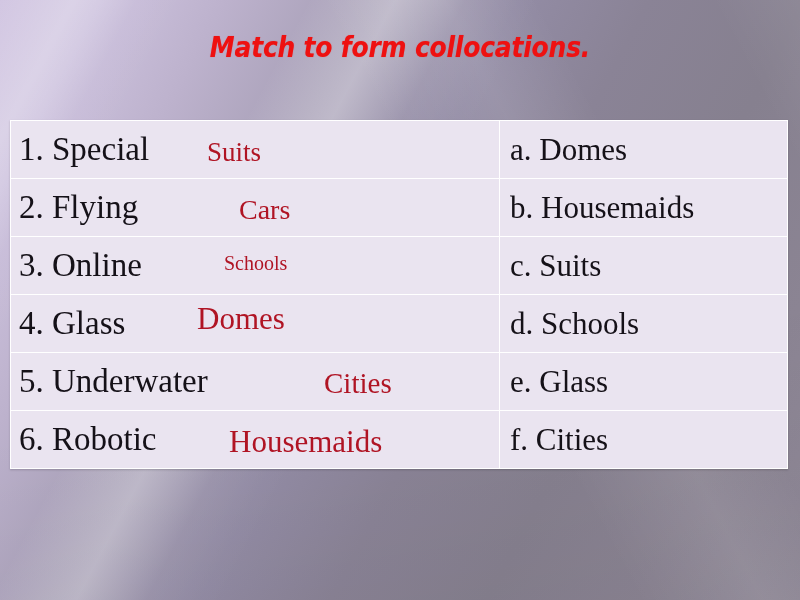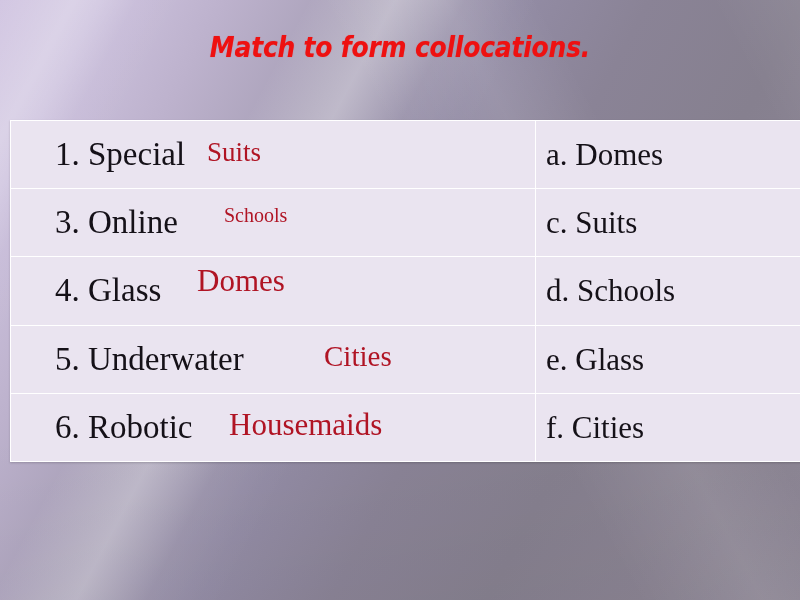--- a/index.html
+++ b/index.html
@@ -106,21 +106,21 @@
     table-layout: fixed;
   }
   #match-table td {
     background: #eae4f0;
     border: 1px solid #ffffff;
     padding: 0;
     height: 57px;
     vertical-align: middle;
     position: relative;
   }
-  #match-table tr td.left-cell  { width: 488px; padding-left: 36px; }
+  #match-table tr td.left-cell  { width: 488px; }
   #match-table tr td.right-cell { width: 287px; }
 
   .prompt {
     display: block;
     color: #151118;
     font-family: "Liberation Serif", "DejaVu Serif", serif;
     font-size: 33px;
     line-height: 1;
     padding-left: 8px;
     white-space: nowrap;
@@ -170,20 +170,29 @@
       <tr>
         <td class="left-cell">
           <span class="prompt">1. Special</span>
           <span class="answer r1">Suits</span>
         </td>
         <td class="right-cell">
           <span class="option">a. Domes</span>
         </td>
       </tr>
 
+      <tr>
+        <td class="left-cell">
+          <span class="prompt">2. Flying</span>
+          <span class="answer r2">Cars</span>
+        </td>
+        <td class="right-cell">
+          <span class="option">b. Housemaids</span>
+        </td>
+      </tr>
 
       <tr>
         <td class="left-cell">
           <span class="prompt">3. Online</span>
           <span class="answer r3">Schools</span>
         </td>
         <td class="right-cell">
           <span class="option">c. Suits</span>
         </td>
       </tr>

